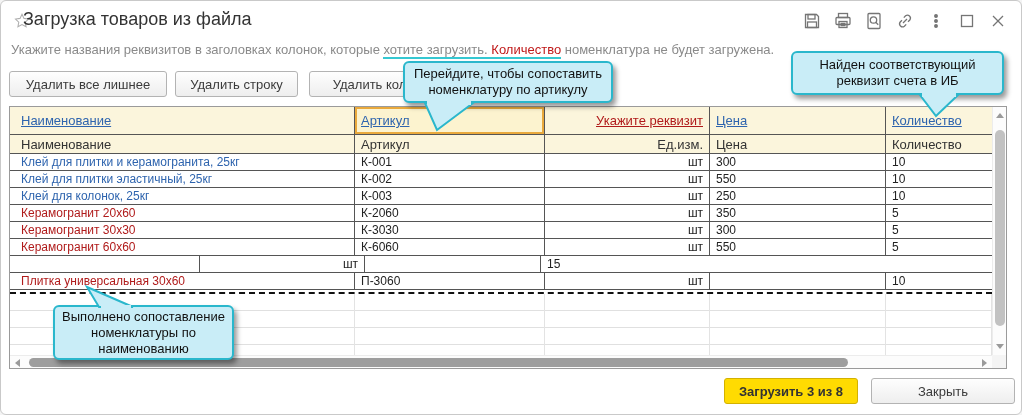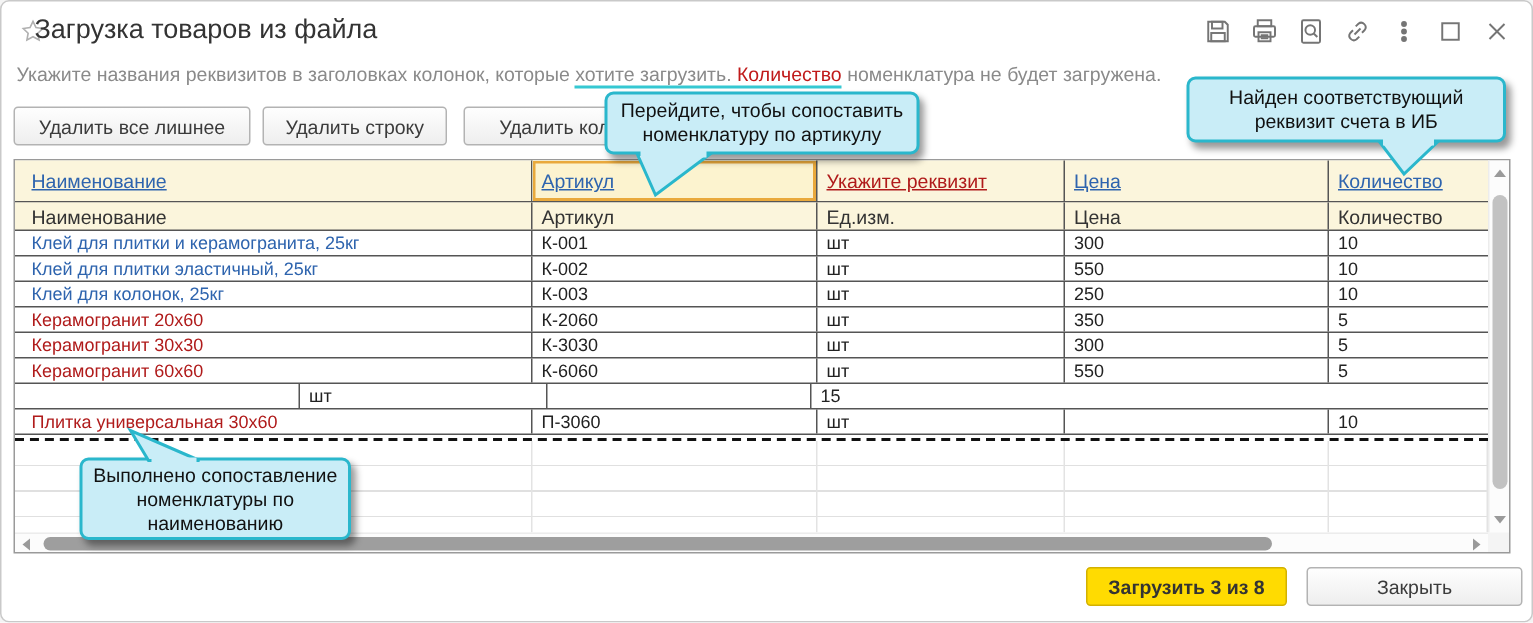--- a/index.html
+++ b/index.html
@@ -27,21 +27,21 @@
   #btn-del-row{left:174px;width:123px;}
   #btn-del-col{left:308px;width:148px;}
 
   
   .grid{position:absolute;left:8px;top:105px;width:998px;height:263px;border:1px solid #9a9a9a;background:#fff;padding-left:35px;}
   .gbody{position:absolute;left:0;top:0;width:982px;height:248px;}
   .trow{display:flex;width:982px;}
   .cell{border-right:1px solid #555;padding:0 6px;overflow:hidden;white-space:nowrap;display:flex;align-items:center;}
   .c1{width:345px;padding-left:11px;}
   .c2{width:190px;}
-  .c3{width:165px;}
+  .c3{width:165px;justify-content:flex-end;}
   .c4{width:176px;}
   .c5{width:106px;border-right:none;}
   .hdr1{height:28px;background:#fbf5dc;border-bottom:1px solid #555;font-size:13px;}
   .hdr1 .cell{align-items:center;}
   .hdr2{height:19px;background:#fbf5dc;border-bottom:1px solid #555;font-size:13px;color:#333;}
   .lnk-blue{color:#2e64ae;text-decoration:underline;cursor:pointer;}
   .lnk-red{color:#b01b1b;text-decoration:underline;cursor:pointer;}
   .hl-cell{box-shadow:inset 0 0 0 2px #e9a93c;background:#fcf3cf;}
   .drow{height:17px;border-bottom:1px solid #555;font-size:12px;color:#222;}
   .t-blue{color:#2e64ae;}

